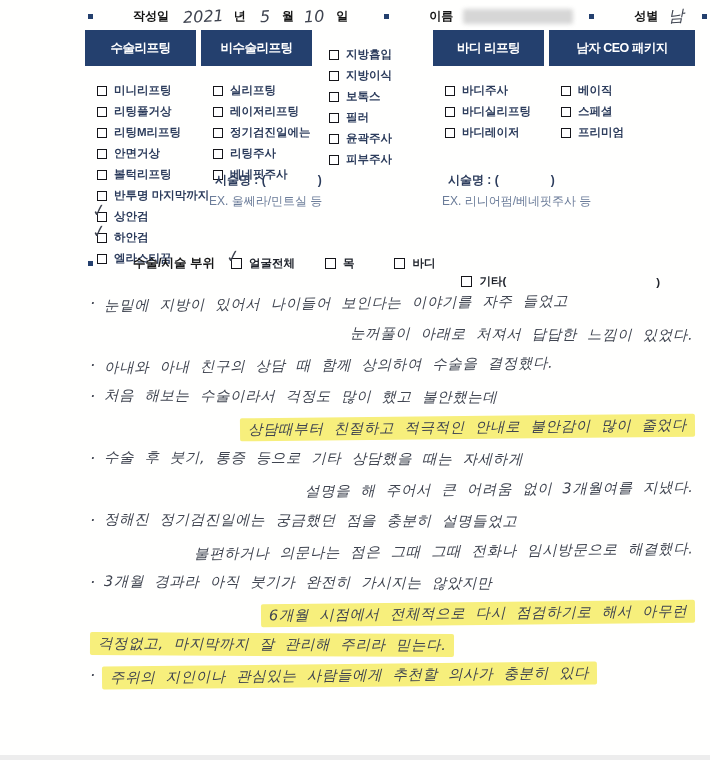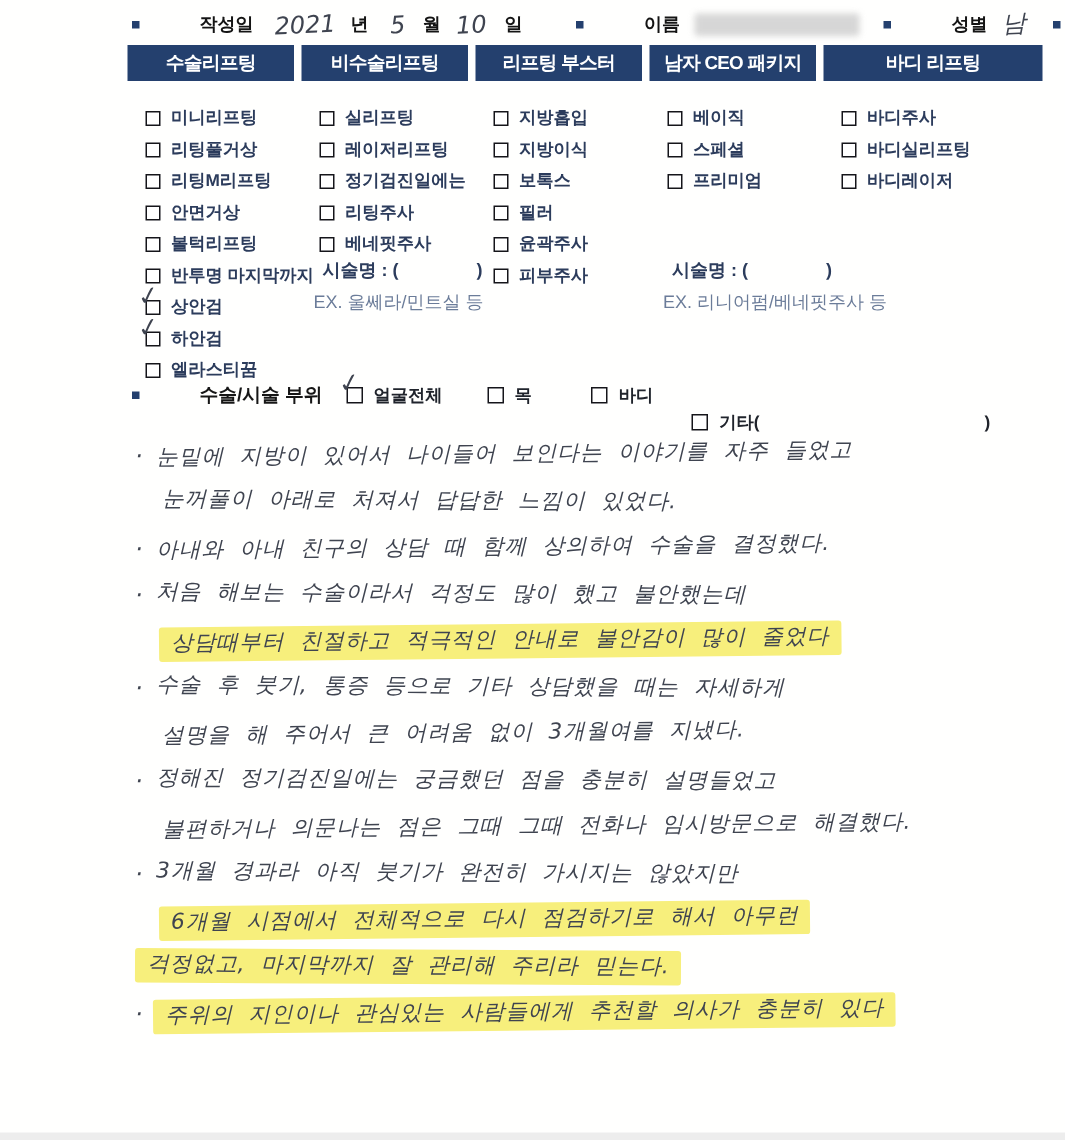--- a/index.html
+++ b/index.html
@@ -16,21 +16,21 @@
           color:var(--ink,#3f4450); }
   .hv { font-size:16px; transform:rotate(-3deg); }.ml8{margin-left:8px}.ml10{margin-left:10px}.ml12{margin-left:12px}
   .ml14{margin-left:14px}.ml16{margin-left:16px}.ml18{margin-left:18px}.ml36{margin-left:36px}
   .nameblur { width:110px; height:15px; margin-left:10px; background:#c9c9c9;
               filter:blur(2px); border-radius:2px; opacity:.75; }
 
   
   .grid { position:absolute; left:85px; top:30px; display:flex; gap:5px; }
   .col { width:111px; }
   .col:last-child { width:146px; }
-  .tab { height:24px; background:var(--header_bg,#24406e); color:var(--header_text,#ffffff);
+  .tab { height:36px; background:var(--header_bg,#24406e); color:var(--header_text,#ffffff);
          font-size:12.5px; font-weight:bold; display:flex; align-items:center; justify-content:center;
          letter-spacing:-0.5px; white-space:nowrap; }
   .items { padding-top:14px; padding-left:12px; }
   .item { display:flex; align-items:center; height:21px; font-size:11.5px; font-weight:bold;
           color:var(--label_text,#2c3c5c); white-space:nowrap; }
   .cb { position:relative; width:10px; height:10px; border:1.6px solid #15151a; margin-right:7px; flex:none; background:#fff; }
   .cb .mark { position:absolute; left:-6px; top:-11px; font-size:17px; line-height:1;
               color:var(--ink,#3f4450); transform:rotate(-10deg); font-weight:400; }
 
   
@@ -41,21 +41,21 @@
   
   .bprow { position:absolute; left:88px; top:238px; display:flex; align-items:center;
            font-size:12.5px; font-weight:bold; color:#161616; white-space:nowrap; }
   .bp-opt { display:inline-flex; align-items:center; font-size:11.5px; color:#20242c; font-weight:bold; }
   .bp-opt .cb { width:11px; height:11px; }
   .paren-gap { display:inline-block; width:150px; }
 
   
   .notes { position:absolute; left:90px; top:288px; width:605px; }
   .note { display:flex; align-items:center; height:31px; white-space:nowrap; }
-  .note.ind { padding-left:16px; }
+  .note.ind { padding-left:16px;justify-content:flex-end; }
   .nb { width:12px; font-size:16px; color:var(--ink,#3f4450); flex:none; }
   .nt { font-size:14.5px; letter-spacing:0.6px; word-spacing:5px; line-height:1; padding:3px 2px; }
   .note:nth-child(odd) .nt { transform:rotate(-0.6deg); }
   .note:nth-child(even) .nt { transform:rotate(0.3deg); }
   .nt.hl { background:var(--highlight,#f7ef7c); padding:4px 8px; border-radius:2px; }
 
   .scan-bottom { position:absolute; left:0; right:0; bottom:0; height:5px; background:#ededed; }
 </style>
 </head>
 <body>
@@ -155,21 +155,20 @@
             <span class="cb"></span>
             <span>리팅주사</span>
           </label>
           <label class="item">
             <span class="cb"></span>
             <span>베네핏주사</span>
           </label>
         </div>
       </div>
       <div class="col">
-        <div class="tab">리프팅 부스터</div>
         <div class="items">
           <label class="item">
             <span class="cb"></span>
             <span>지방흡입</span>
           </label>
           <label class="item">
             <span class="cb"></span>
             <span>지방이식</span>
           </label>
           <label class="item">
@@ -184,50 +183,50 @@
             <span class="cb"></span>
             <span>윤곽주사</span>
           </label>
           <label class="item">
             <span class="cb"></span>
             <span>피부주사</span>
           </label>
         </div>
       </div>
       <div class="col">
+        <div class="tab">바디 리프팅</div>
+        <div class="items">
+          <label class="item">
+            <span class="cb"></span>
+            <span>바디주사</span>
+          </label>
+          <label class="item">
+            <span class="cb"></span>
+            <span>바디실리프팅</span>
+          </label>
+          <label class="item">
+            <span class="cb"></span>
+            <span>바디레이저</span>
+          </label>
+        </div>
+      </div>
+      <div class="col">
         <div class="tab">남자 CEO 패키지</div>
         <div class="items">
           <label class="item">
             <span class="cb"></span>
             <span>베이직</span>
           </label>
           <label class="item">
             <span class="cb"></span>
             <span>스페셜</span>
           </label>
           <label class="item">
             <span class="cb"></span>
             <span>프리미엄</span>
-          </label>
-        </div>
-      </div>
-      <div class="col">
-        <div class="tab">바디 리프팅</div>
-        <div class="items">
-          <label class="item">
-            <span class="cb"></span>
-            <span>바디주사</span>
-          </label>
-          <label class="item">
-            <span class="cb"></span>
-            <span>바디실리프팅</span>
-          </label>
-          <label class="item">
-            <span class="cb"></span>
-            <span>바디레이저</span>
           </label>
         </div>
       </div>
     </div>
 
   <div class="proc" style="left:215px; top:172px;">
     <div><span>시술명 : (</span><span class="gap"></span><span>)</span></div>
     <div class="ex">EX. 울쎄라/민트실 등</div>
   </div>
 

